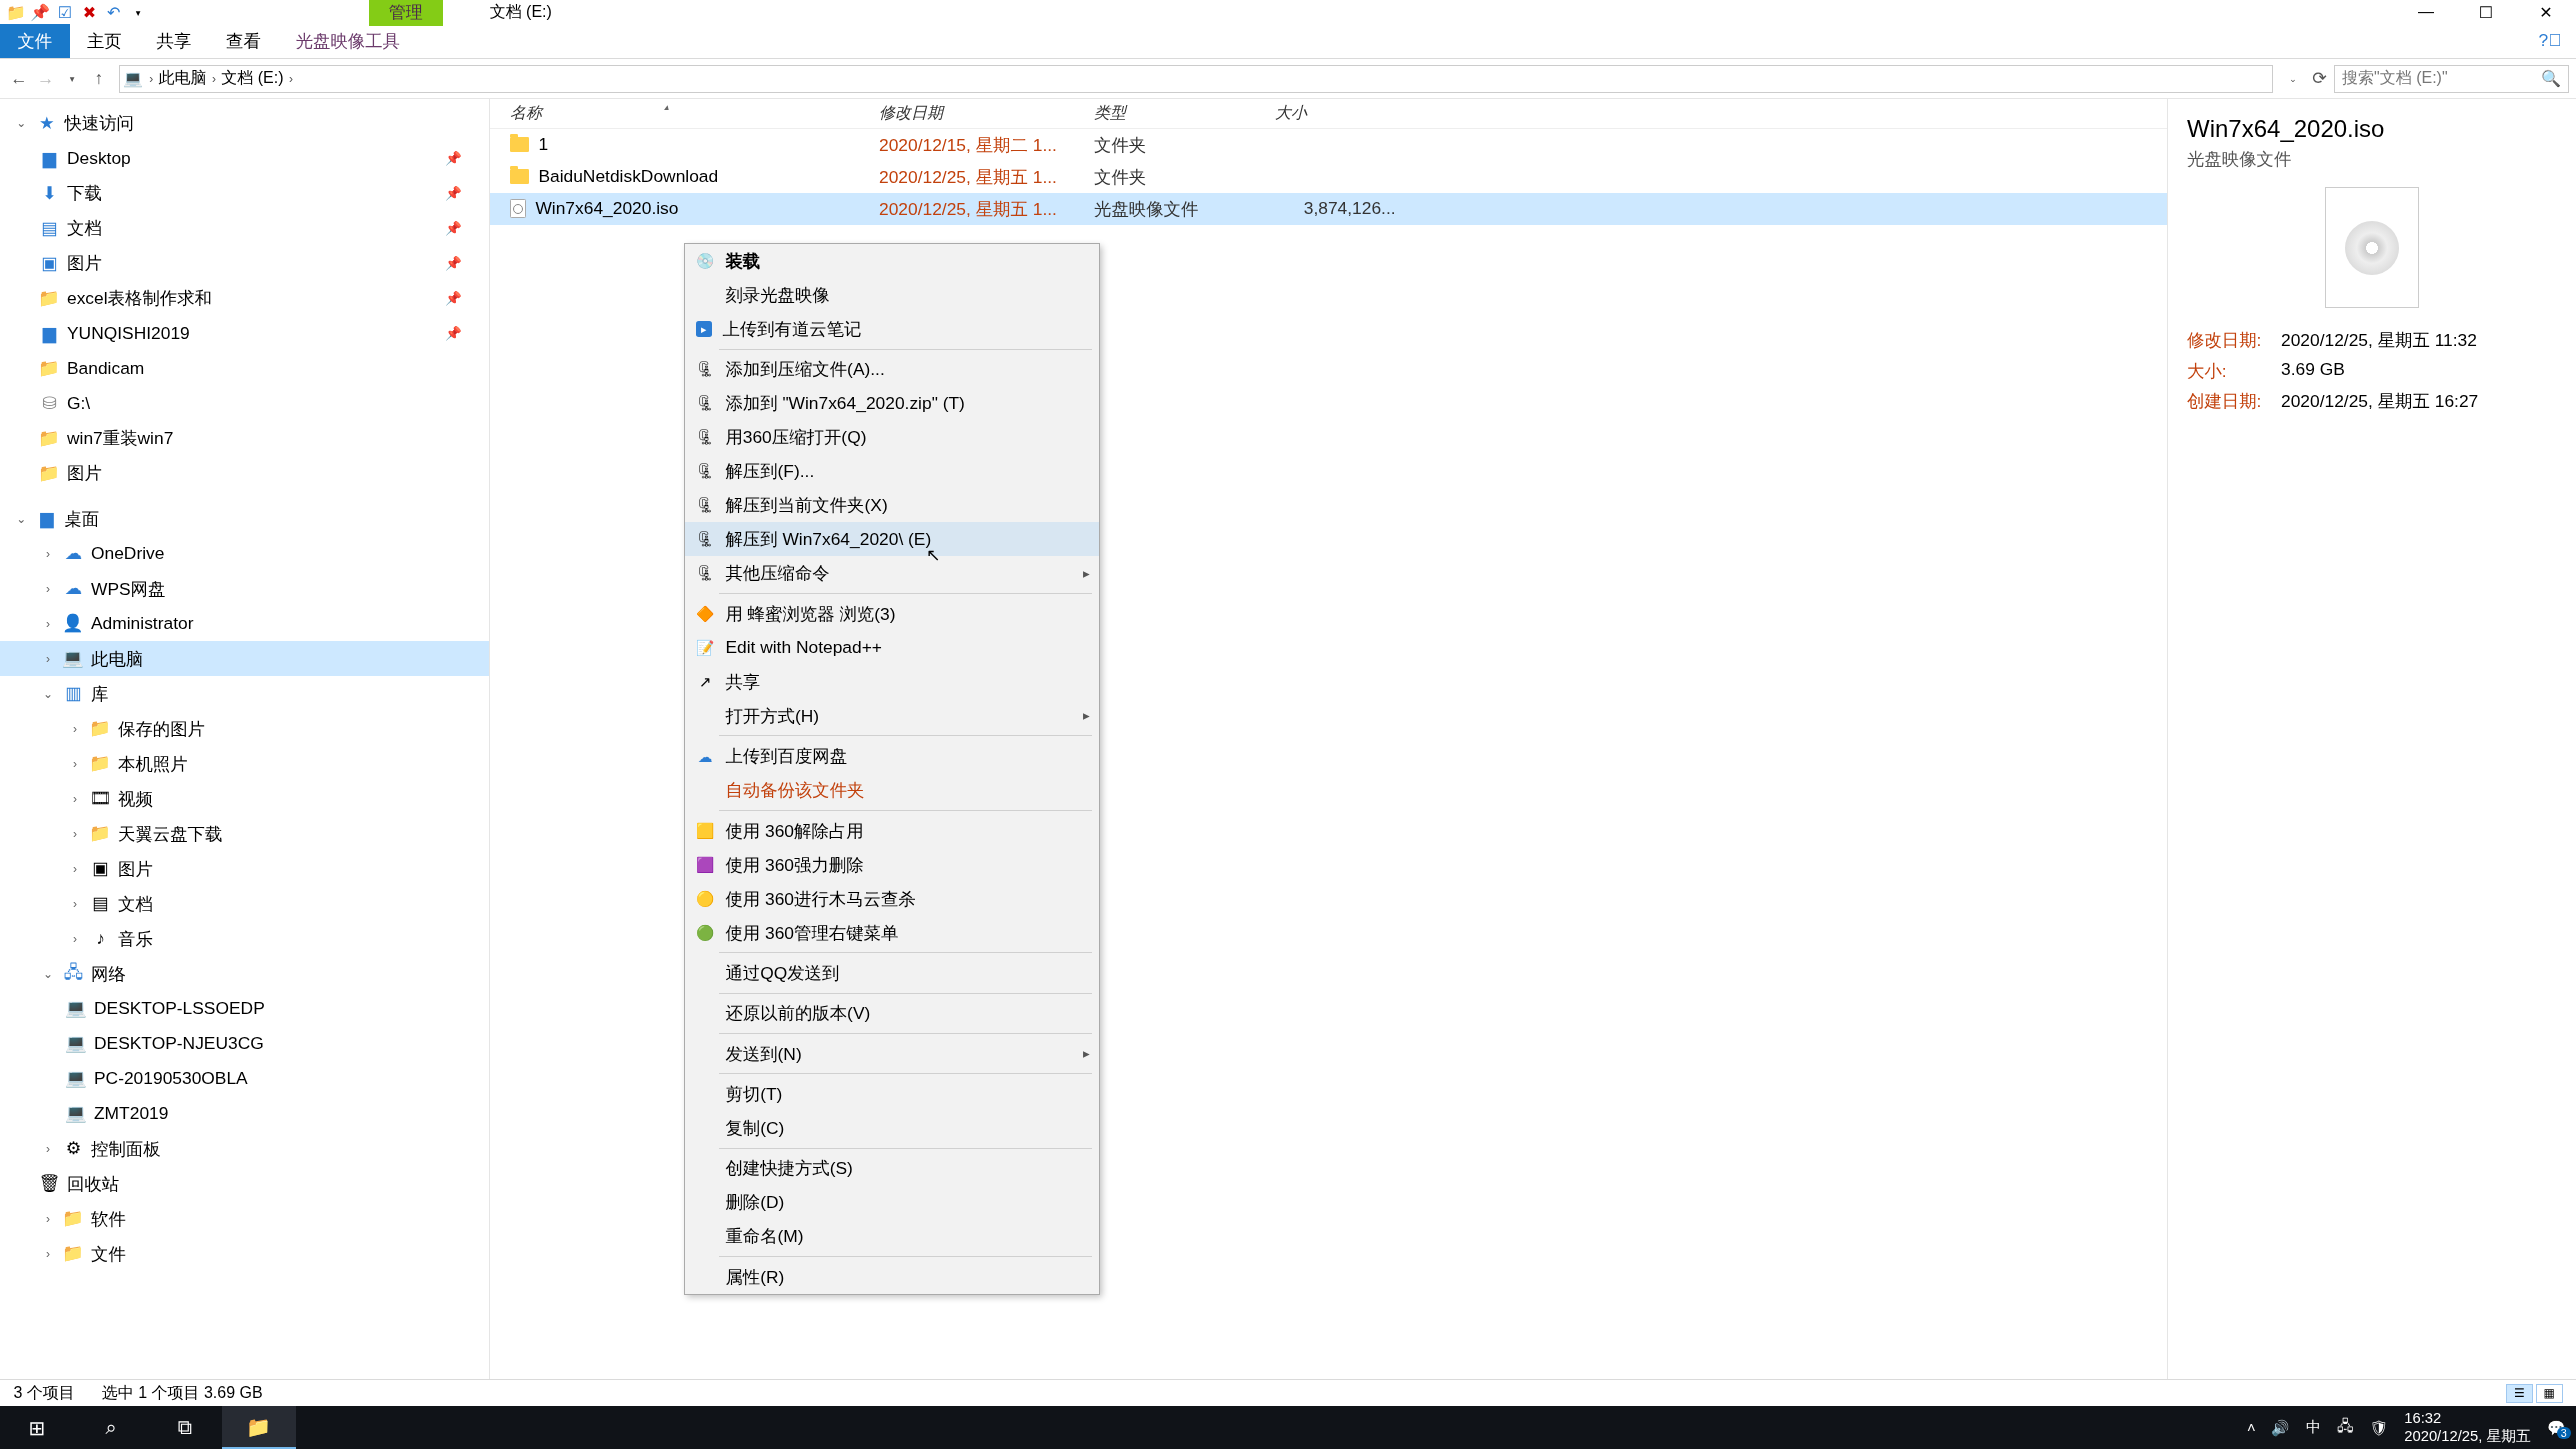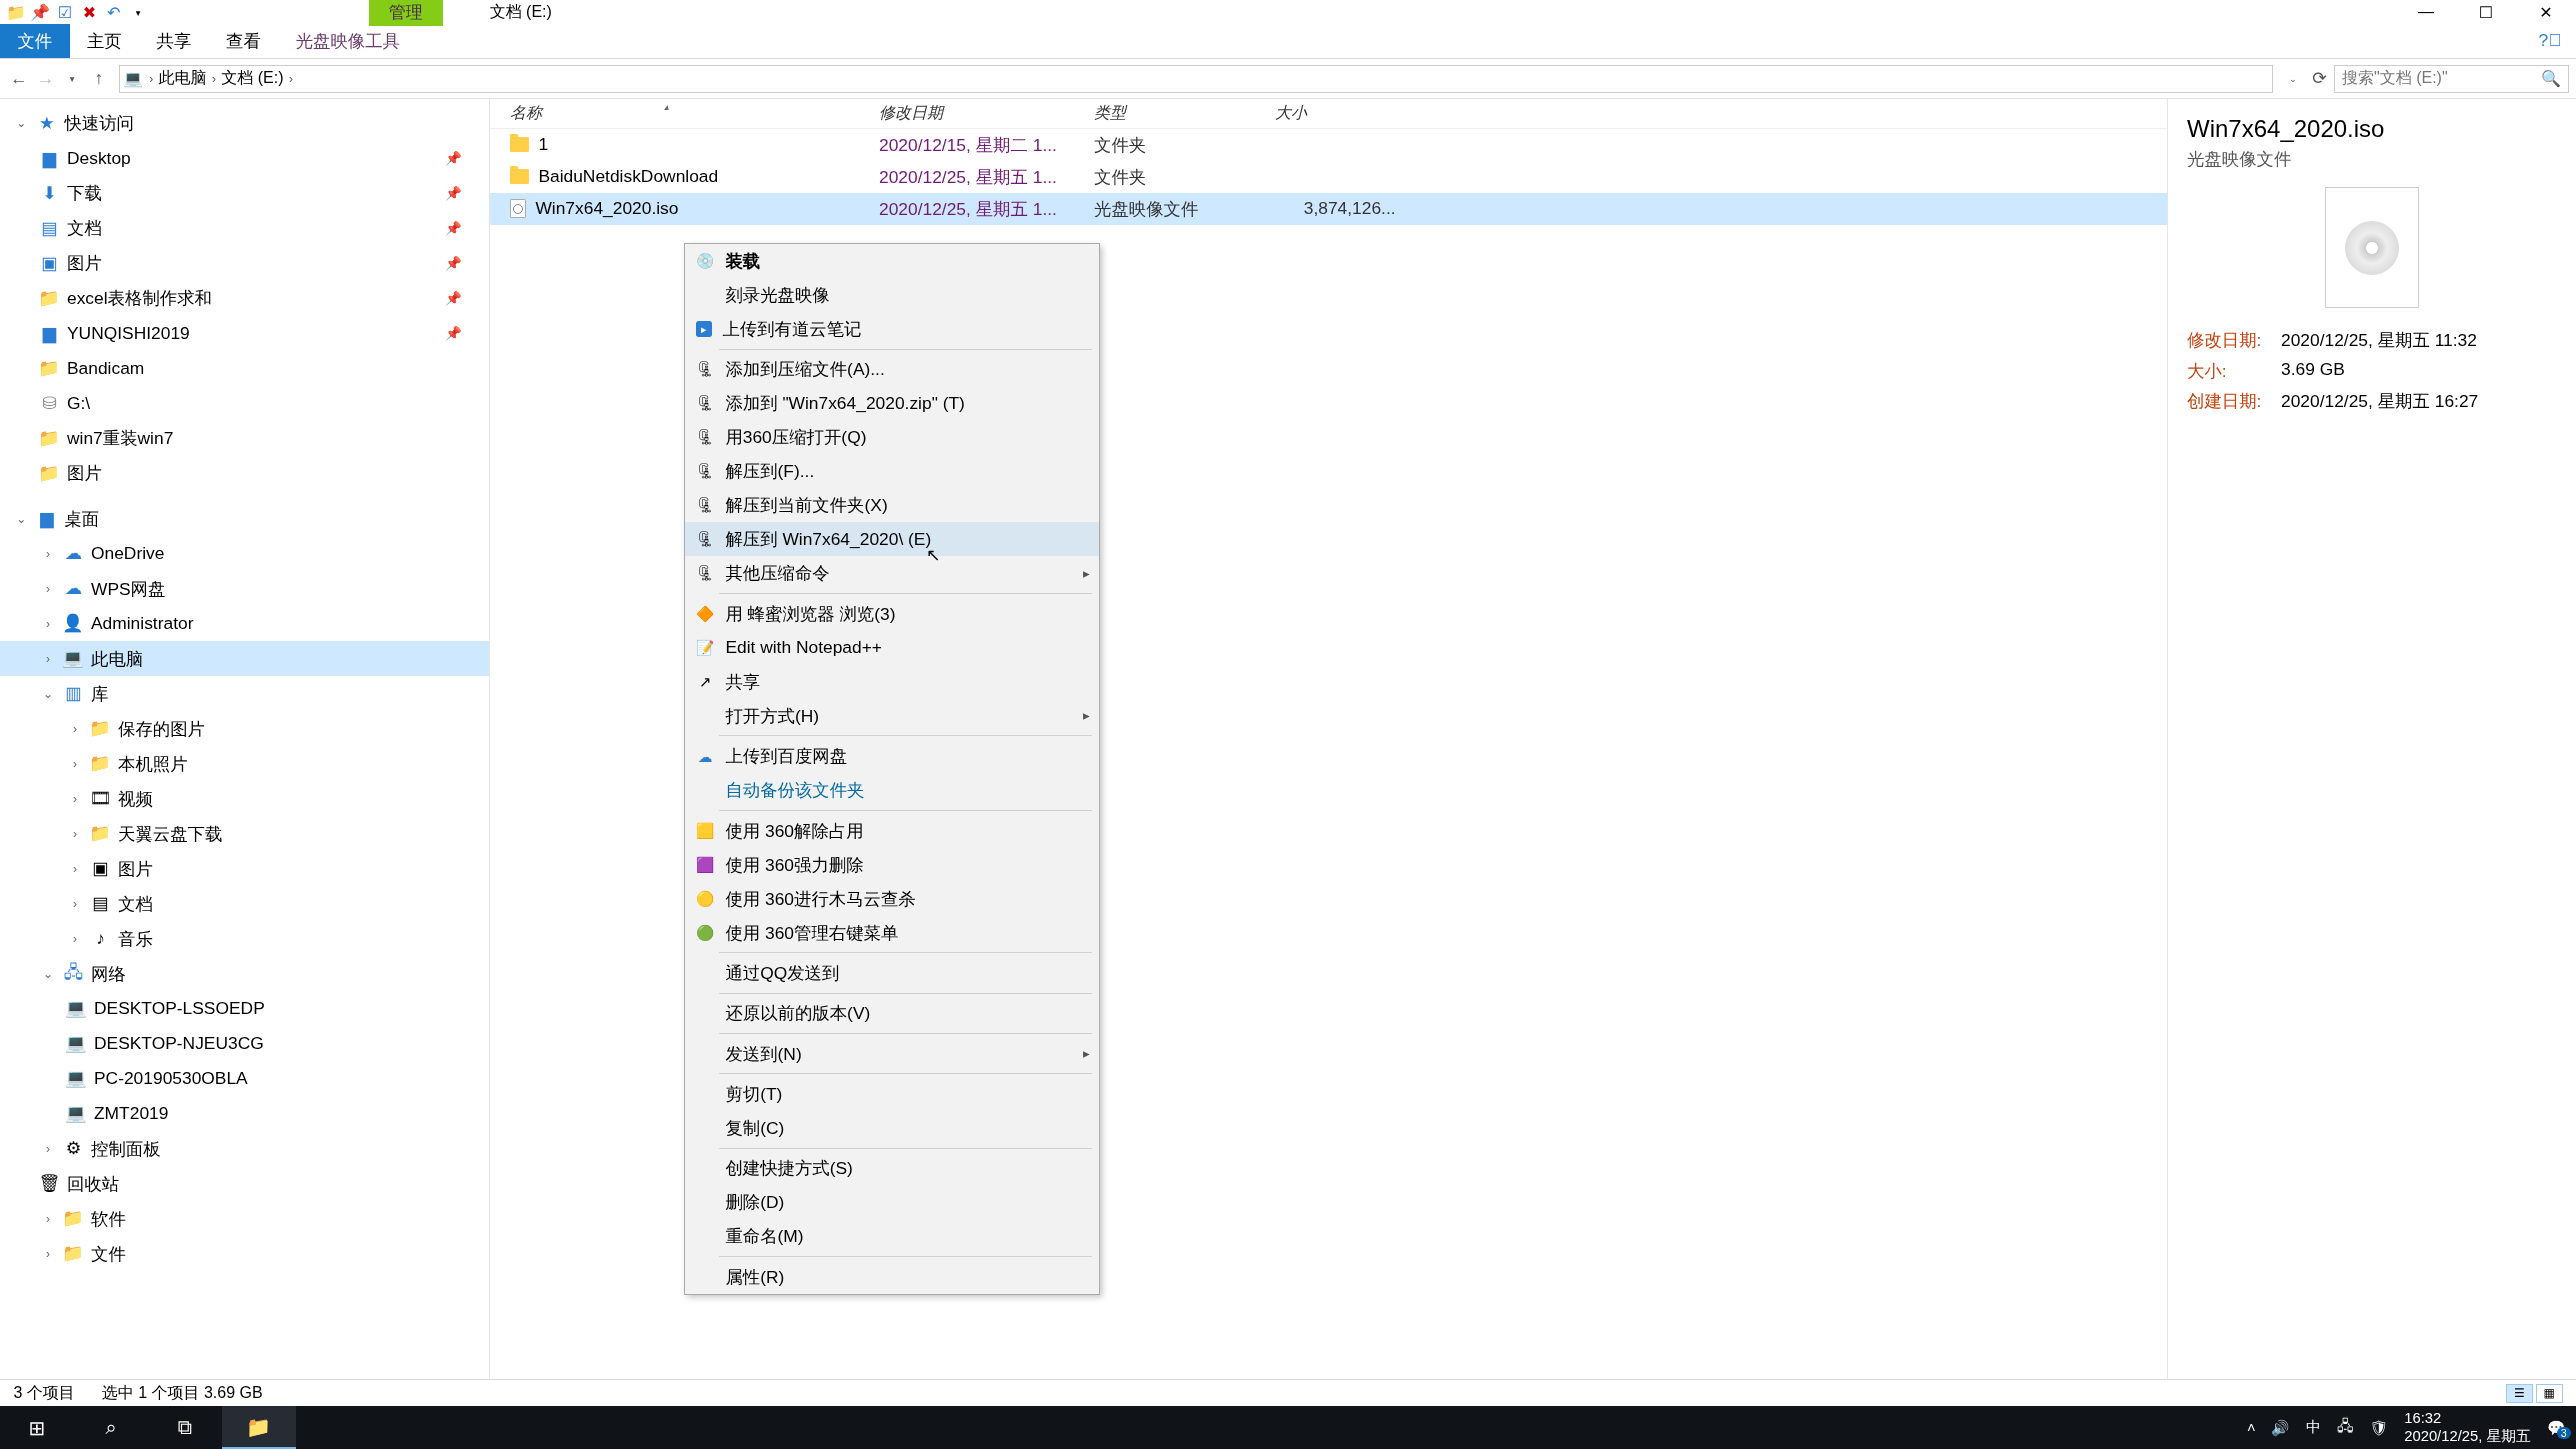--- a/index.html
+++ b/index.html
@@ -42,32 +42,32 @@
   .filelist { flex:1; position:relative; }
   .cols { display:flex; height:29.5px; align-items:center; border-bottom:0.7px solid #eee; font-size:16px; color:#333;font-style:italic; }
   .cols .c-name { width:389px; padding-left:20px; position:relative; }
   .sort-ind { position:absolute; left:174px; top:-1.3px; font-size:9.4px; color:#666; }
   .cols .c-date { width:215px; }
   .cols .c-type { width:181px; }
   .cols .c-size { width:134px; }
   .row { display:flex; height:32px; align-items:center; font-size:17.4px; }
   .row.selected { background:#cde8ff; }
   .row .c-name { width:389px; padding-left:20px; display:flex; align-items:center; gap:9.4px; }
-  .row .c-date { width:215px; color:#701a75; }
+  .row .c-date { width:215px; color:#c2410c; }
   .row .c-type { width:181px; color:#333; }
   .row .c-size { width:134px; color:#333; text-align:right; padding-right:13.4px; }
   .folder-ic { width:19px; height:14.8px; background:#ffcf48; border-radius:1.3px; position:relative; }
   .folder-ic::before { content:""; position:absolute; top:-3.4px; left:0; width:8px; height:3.4px; background:#ffcf48; border-radius:1.3px 1.3px 0 0; }
   .iso-ic { width:16px; height:19px; background:#fff; border:0.7px solid #aaa; border-radius:1.3px; display:flex; align-items:center; justify-content:center; }
   .iso-ic::after { content:""; width:8px; height:8px; border:1.3px solid #888; border-radius:50%; }
   
   .ctxmenu { position:absolute; left:684px; top:243px; width:416px; background:#f2f2f2; border:0.7px solid #aaa; box-shadow:2.7px 2.7px 6.7px rgba(0,0,0,.25); font-size:17.4px; }
   .ctxmenu .item { display:flex; align-items:center; height:34px; padding-left:10.7px; gap:10.7px; }
   .ctxmenu .item.hover { background:#d8e6f2; }
-  .ctxmenu .item.disabled { color:#0369a1; }
+  .ctxmenu .item.disabled { color:#c2410c; }
   .ctxmenu .item .mi-icon { width:19px; display:inline-flex; justify-content:center; font-size:14.8px; }
   .ctxmenu .item .arrow { margin-left:auto; margin-right:9.4px; color:#555; font-size:13.4px; }
   .ctxmenu hr { border:none; border-top:0.7px solid #d0d0d0; margin:2.7px 6.7px 2.7px 34px; }
   
   .details { width:409px; border-left:0.7px solid #e5e5e5; padding:16px 19px; font-size:17.4px; }
   .details h2 { font-size:24px; font-weight:400; margin-bottom:4px; }
   .details .sub { color:#555; margin-bottom:16px; }
   .details .thumb { width:94px; height:121px; border:0.7px solid #ccc; margin:0 auto 20px; display:flex; align-items:center; justify-content:center; }
   .details .disc { width:54px; height:54px; border-radius:50%; background:radial-gradient(circle,#fff 15%,#ccc 16%,#eee 40%,#ddd 70%); }
   .details .kv { display:flex; margin-bottom:6.7px; }

